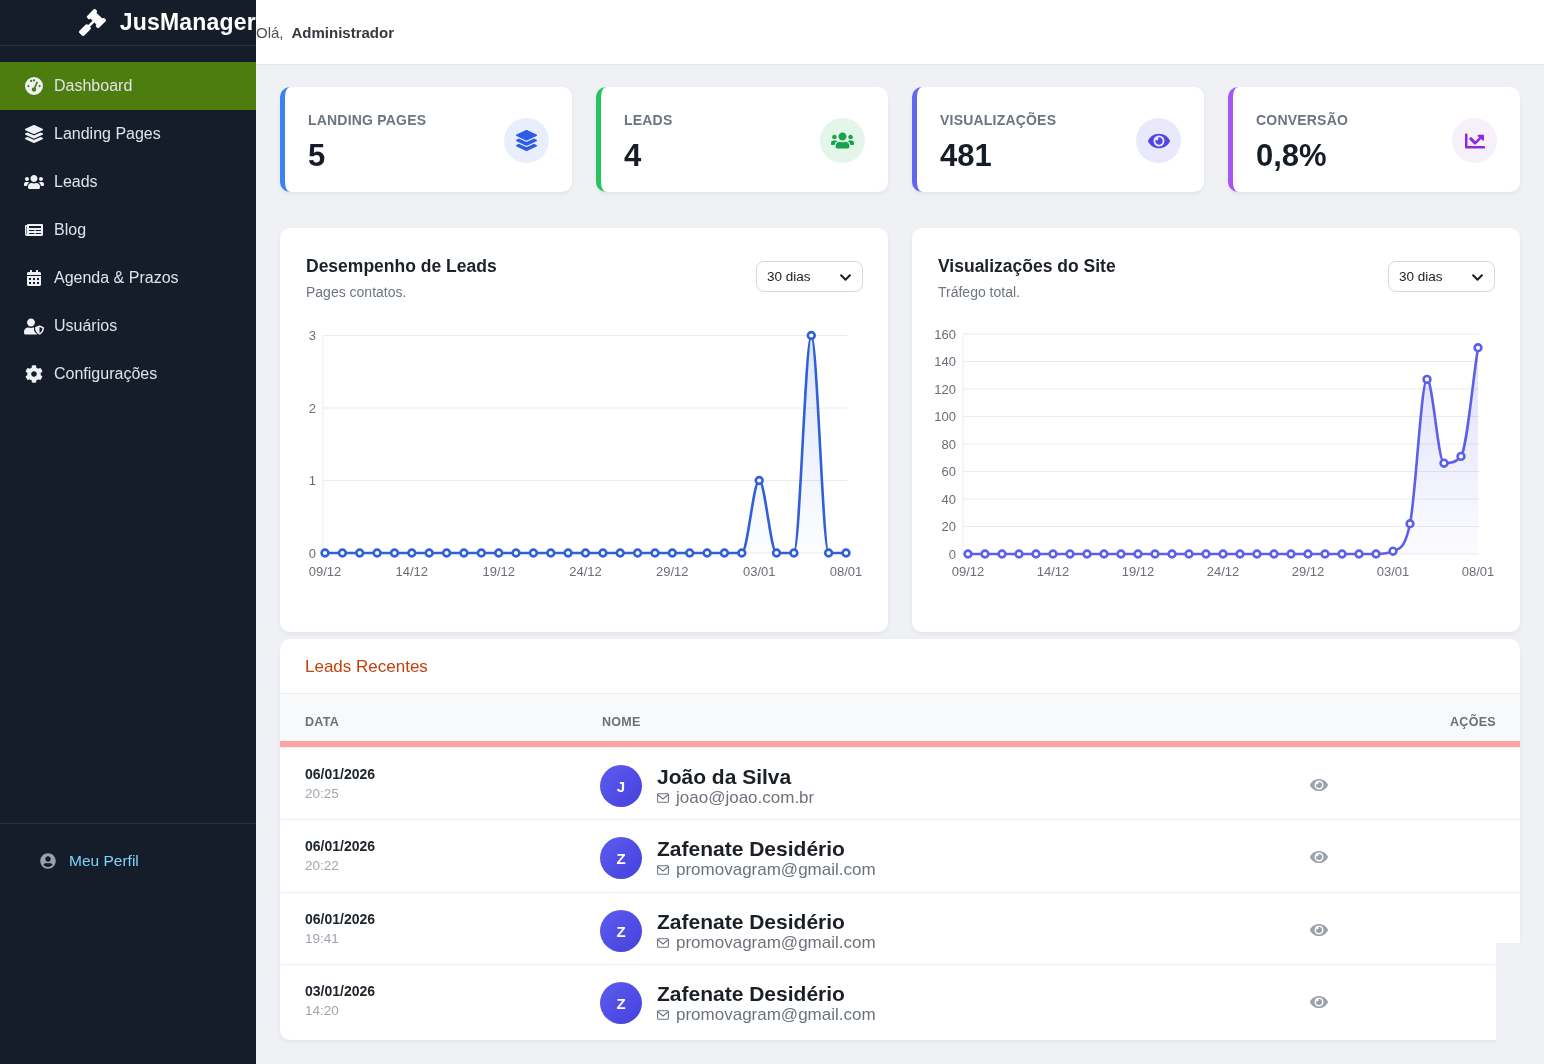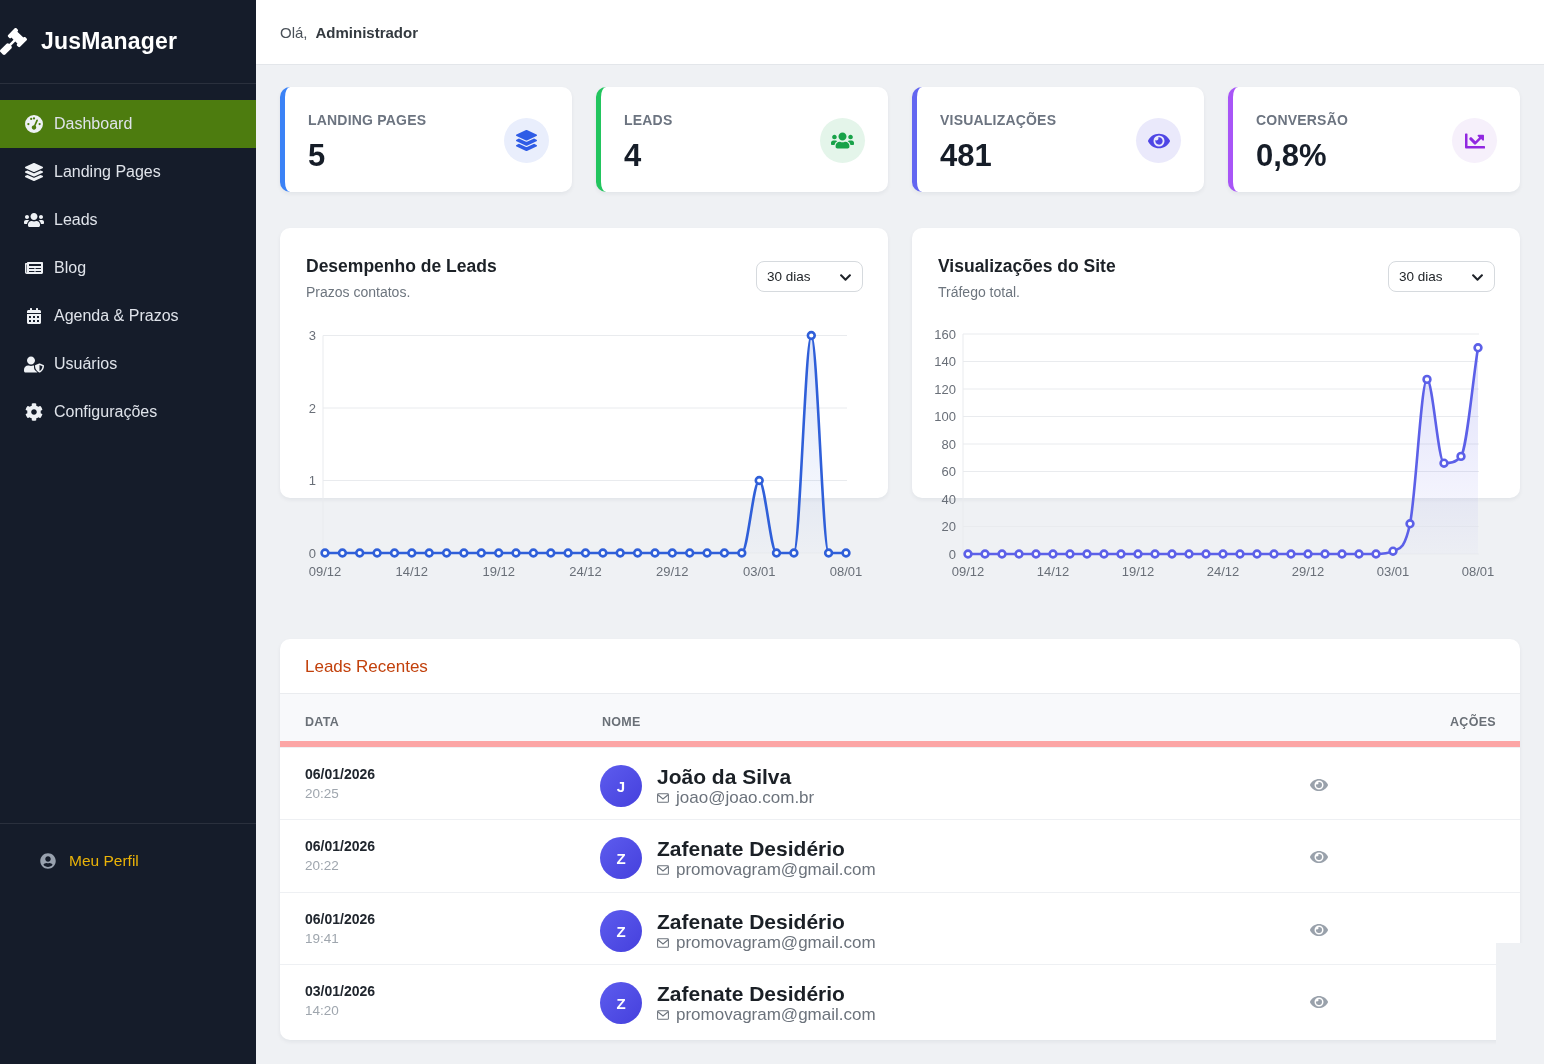--- a/index.html
+++ b/index.html
@@ -1,39 +1,39 @@
 <!DOCTYPE html>
 <html lang="pt-br"><head><meta charset="utf-8"><title>Dashboard</title><style>
 *{margin:0;padding:0;box-sizing:border-box}
 html,body{width:1544px;height:1064px;overflow:hidden}
 body{font-family:"Liberation Sans",sans-serif;background:#eff1f4;position:relative}
 .sidebar{position:absolute;left:0;top:0;width:256px;height:1064px;background:#151c2a}
-.logo{height:84px;display:flex;align-items:center;justify-content:flex-start;gap:14px;border-bottom:1px solid rgba(255,255,255,.09)}
+.logo{height:46px;display:flex;align-items:center;justify-content:flex-end;gap:14px;border-bottom:1px solid rgba(255,255,255,.09)}
 .logo svg{width:27px;height:27px}
 .logo span{color:#fff;font-size:23px;font-weight:700;letter-spacing:.2px}
 .nav{padding-top:16px}
 .nitem{height:48px;display:flex;align-items:center;padding-left:24px;color:#dfe3ea;font-size:16px;cursor:pointer}
 .nitem.active{background:#4d7c0f}
 .nicon{width:20px;margin-right:10px;display:flex;justify-content:center;align-items:center}
 .nicon svg{fill:#eef1f5}
 .sfoot{position:absolute;left:0;right:0;top:823px;border-top:1px solid rgba(255,255,255,.09);padding-top:13px}
 .sfoot .nitem{padding-left:40px;font-size:15.5px}
 .sfoot .nicon{width:16px;margin-right:13px}
-.sfoot .nitem{color:#eab308}
+.sfoot .nitem{color:#7dd3fc}
 .sfoot .nitem svg{fill:#98a1ae}
 .sfoot .nitem.sair{color:#ea5b64}
 .sfoot .nitem.sair svg{fill:#ea5b64}
-.topbar{position:absolute;left:256px;top:0;width:1288px;height:65px;background:#fff;border-bottom:1px solid #e3e6ea;display:flex;align-items:center;padding-left:24px;font-size:15px;color:#4a5159}
+.topbar{position:absolute;left:256px;top:0;width:1288px;height:65px;background:#fff;border-bottom:1px solid #e3e6ea;display:flex;align-items:center;font-size:15px;color:#4a5159}
 .topbar b{color:#343a40;margin-left:8px}
 .card{position:absolute;background:#fff;border-radius:10px;box-shadow:0 2px 4px rgba(20,30,50,.06)}
 .stat{width:292px;height:105px;top:87px;border-left:5px solid}
 .stat .lbl{position:absolute;left:23px;top:25px;font-size:14px;font-weight:700;color:#6c7480;letter-spacing:.2px}
 .stat .val{position:absolute;left:23px;top:53px;font-size:31px;font-weight:700;color:#161d28;line-height:31px}
 .stat .ico{position:absolute;right:23px;top:31px;width:45px;height:45px;border-radius:50%;display:flex;align-items:center;justify-content:center}
-.chartcard{top:228px;width:608px;height:270px}
+.chartcard{top:228px;width:608px;height:404px}
 .chartcard h3{position:absolute;left:26px;top:28px;font-size:17.5px;font-weight:700;color:#1c2127}
 .chartcard .sub{position:absolute;left:26px;top:56px;font-size:14px;color:#6d757e}
 .sel{position:absolute;right:25px;top:33px;width:107px;height:31px;border:1px solid #d6dade;border-radius:8px;background:#fff;font-size:13.5px;color:#212529;display:flex;align-items:center;padding-left:10px}
 .sel svg{position:absolute;right:10px;top:9px}
 .leads{left:280px;top:639px;width:1240px;height:401px}
 .leads h3{position:absolute;left:25px;top:18px;font-size:17px;font-weight:400;color:#c2410c}
 .thead{position:absolute;left:0;top:54px;width:1240px;height:54px;background:#f8f9fb;border-top:1px solid #eaecef;border-bottom:6px solid #fca5a5}
 .thead div{position:absolute;top:21px;font-size:12.5px;font-weight:700;color:#6a7077;letter-spacing:.3px}
 .trow{position:absolute;left:0;width:1240px;height:72px;border-top:1px solid #eef0f3}
 .trow:first-of-type{border-top:none}
@@ -131,21 +131,21 @@
     <div class="lbl">CONVERSÃO</div>
     <div class="val">0,8%</div>
     <div class="ico" style="background:#f6f0fb">
       <svg width="20" height="20" viewBox="0 0 512 512" fill="#9128e0">
         <path d="M496 384H64V80c0-8.84-7.16-16-16-16H16C7.16 64 0 71.16 0 80v336c0 17.67 14.33 32 32 32h464c8.84 0 16-7.16 16-16v-32c0-8.84-7.16-16-16-16zM464 96H345.94c-21.38 0-32.09 25.85-16.97 40.97l32.4 32.4-94.37 94.37-94.37-94.37c-12.5-12.5-32.76-12.5-45.25 0l-9.37 9.37c-12.5 12.5-12.5 32.76 0 45.25l116.11 116.11c12.5 12.5 32.76 12.5 45.25 0l133.11-133.11 32.4 32.4c15.12 15.12 40.97 4.41 40.97-16.97V112c.01-8.84-7.15-16-15.99-16z"></path>
       </svg>
     </div>
   </div>
 <div class="card chartcard" style="left:280px">
     <h3>Desempenho de Leads</h3>
-    <div class="sub">Prazos contatos.</div>
+    <div class="sub">Pages contatos.</div>
     <div class="sel">30 dias<svg width="13" height="13" viewBox="0 0 448 512" fill="#1f2329">
         <path d="M207.029 381.476L12.686 187.132c-9.373-9.373-9.373-24.569 0-33.941l22.667-22.667c9.357-9.357 24.522-9.375 33.901-.04L224 284.505l154.745-154.021c9.379-9.335 24.544-9.317 33.901.04l22.667 22.667c9.373 9.373 9.373 24.569 0 33.941L240.971 381.476c-9.373 9.372-24.569 9.372-33.942 0z"></path>
       </svg></div>
     <svg width="608" height="374" style="position:absolute;left:0;top:0">
       <defs>
         <linearGradient id="g1" x1="0" y1="0" x2="0" y2="1">
           <stop offset="0" stop-color="rgba(47,95,217,0.16)"></stop>
           <stop offset="1" stop-color="rgba(47,95,217,0.01)"></stop>
         </linearGradient>
       </defs>

